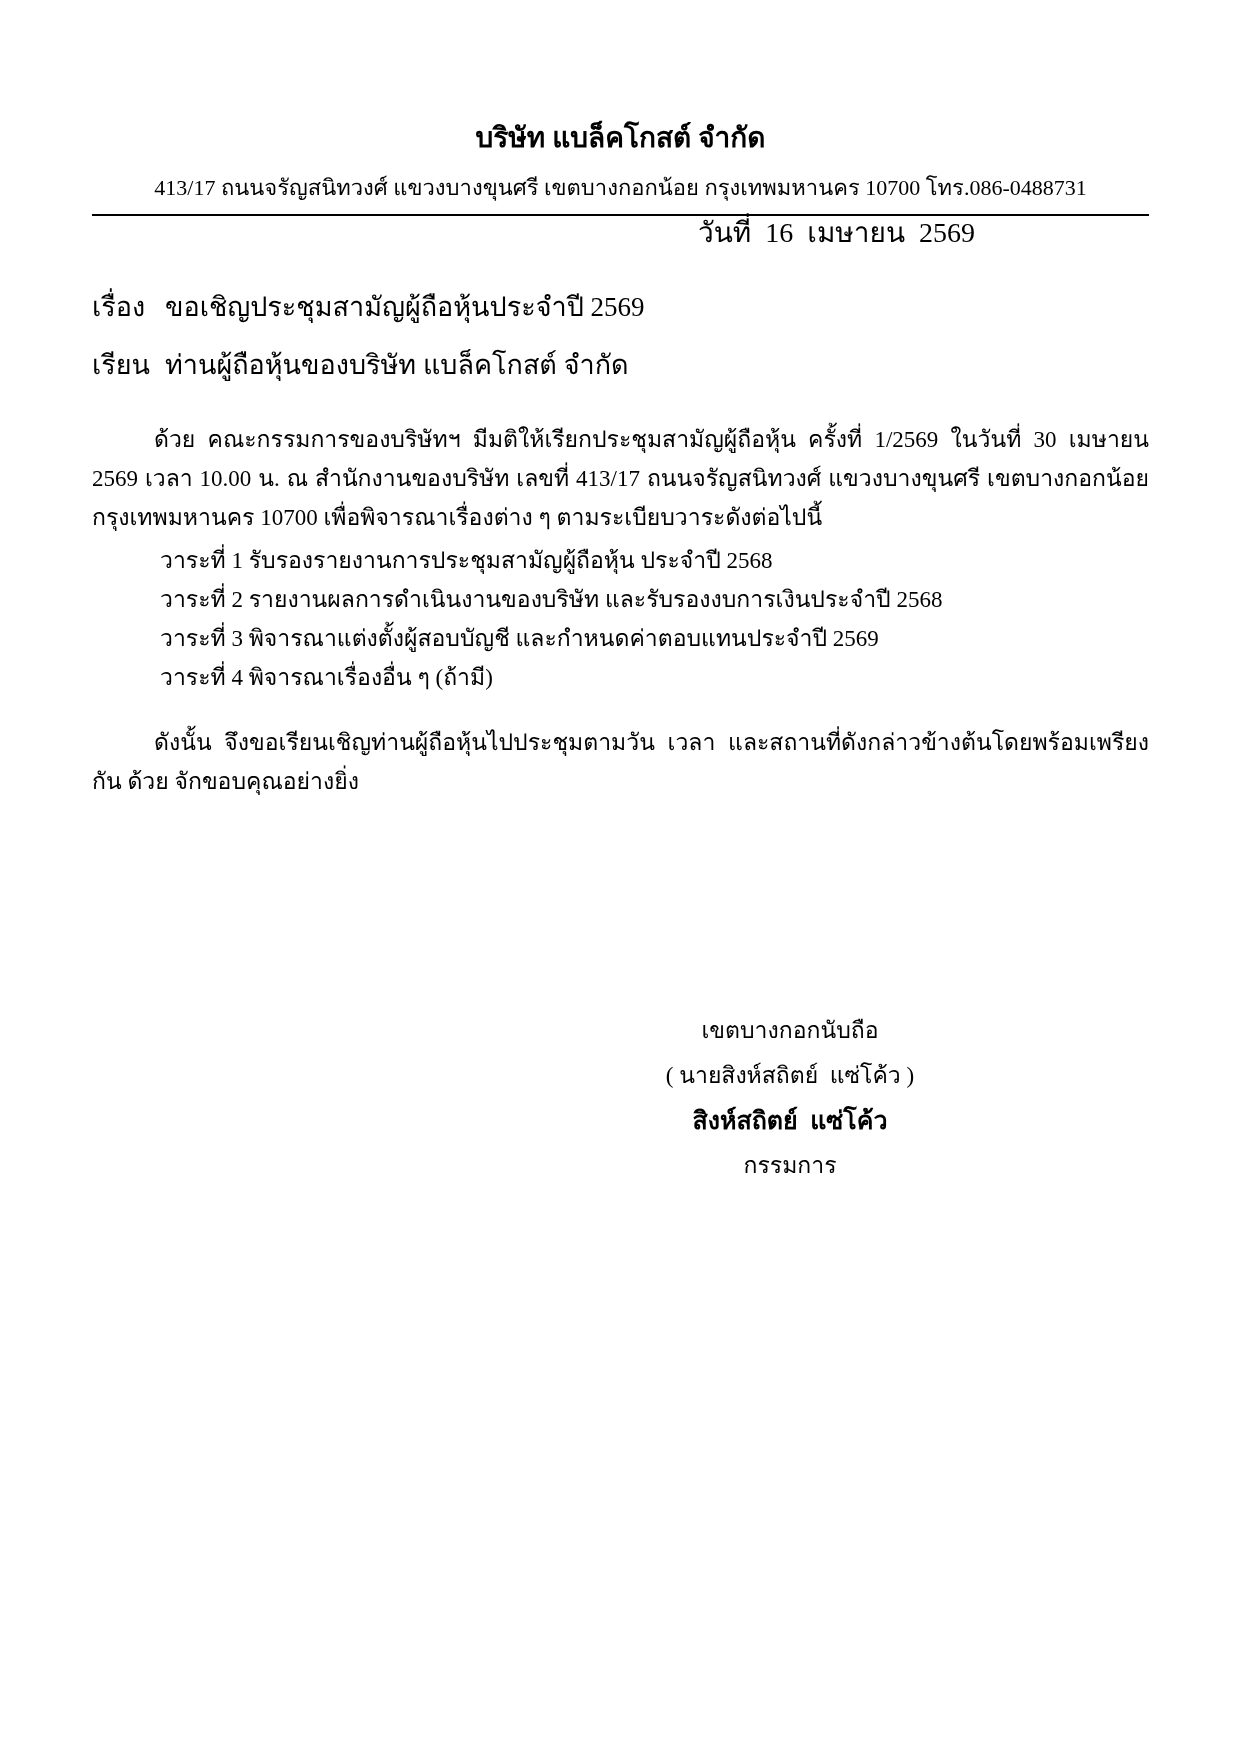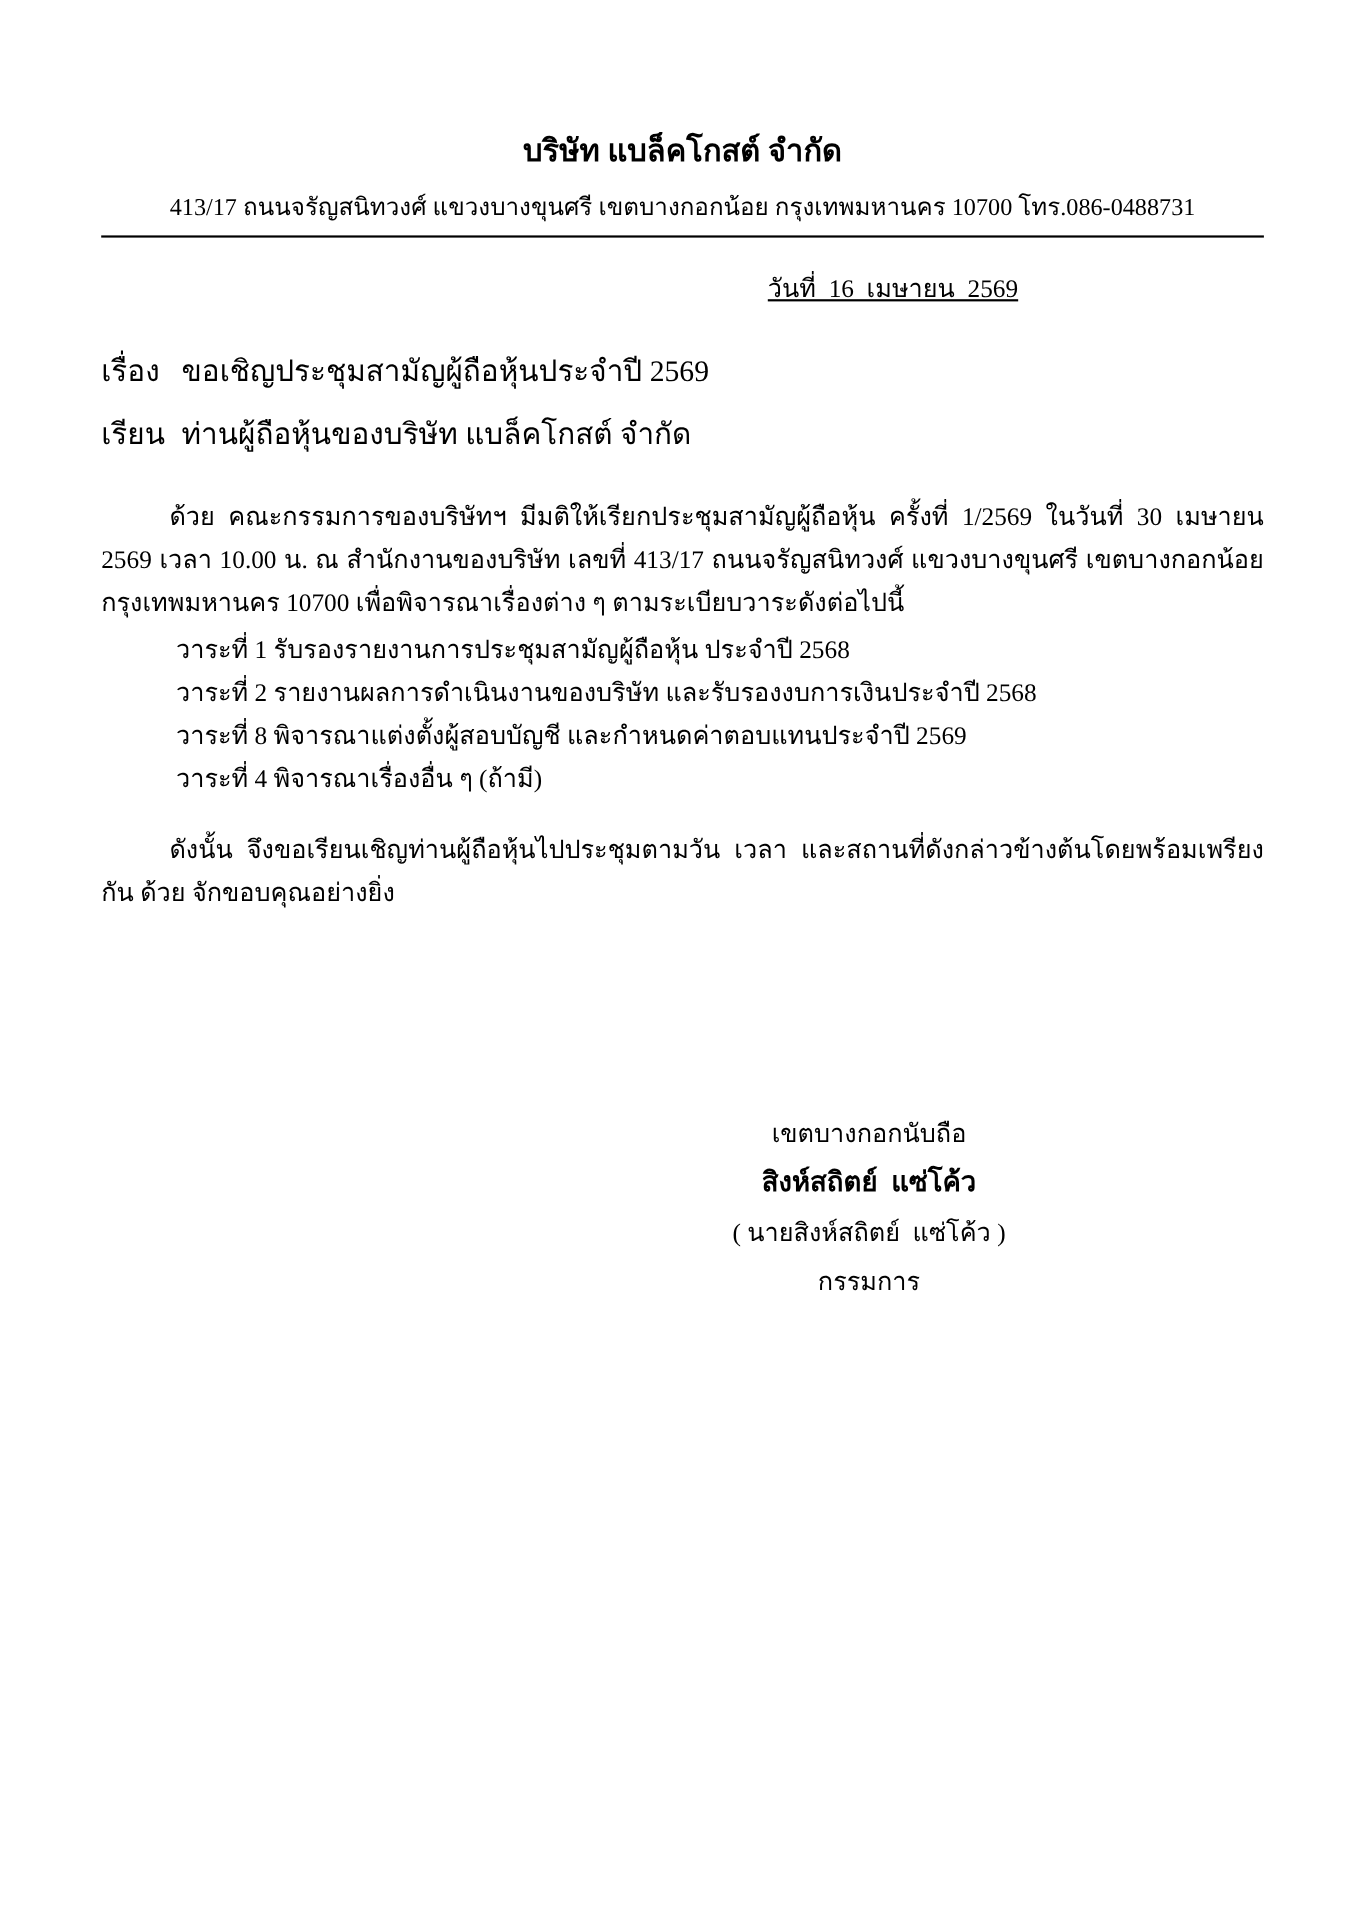--- a/index.html
+++ b/index.html
@@ -31,26 +31,24 @@
     text-align: center;
     font-size: 22px;
     line-height: 32px;
   }
   .rule {
     margin-top: 10px;
     border-top: 2px solid #000000;
     height: 0;
   }
   .date {
-    margin-top: 30px;
     padding-left: 606px;
-    font-size: 23px;
+    font-size: 28px;
     line-height: 34px;
     white-space: pre-wrap;
-    text-decoration: underline;
   }
   .row {
     display: flex;
     font-size: 27px;
     line-height: 34px;
     justify-content: space-between;
   }
   .row.subject   { margin-top: 40px; }
   .row.recipient { margin-top: 24px; }
   .row .label {
@@ -116,27 +114,27 @@
     <div class="row recipient">
       <span class="label">เรียน</span>
       <span class="value">ท่านผู้ถือหุ้นของบริษัท แบล็คโกสต์ จำกัด</span>
     </div>
 
     <p class="body-par">ด้วย คณะกรรมการของบริษัทฯ มีมติให้เรียกประชุมสามัญผู้ถือหุ้น ครั้งที่ 1/2569  ในวันที่ 30  เมษายน 2569 เวลา 10.00 น. ณ สำนักงานของบริษัท เลขที่ 413/17 ถนนจรัญสนิทวงศ์  แขวงบางขุนศรี  เขตบางกอกน้อย กรุงเทพมหานคร 10700   เพื่อพิจารณาเรื่องต่าง ๆ ตามระเบียบวาระดังต่อไปนี้</p>
 
     <div class="agenda">
       <div class="agenda-item">วาระที่ 1  รับรองรายงานการประชุมสามัญผู้ถือหุ้น ประจำปี 2568</div>
       <div class="agenda-item">วาระที่ 2  รายงานผลการดำเนินงานของบริษัท และรับรองงบการเงินประจำปี 2568</div>
-      <div class="agenda-item">วาระที่ 8  พิจารณาแต่งตั้งผู้สอบบัญชี และกำหนดค่าตอบแทนประจำปี 2569</div>
+      <div class="agenda-item">วาระที่ 3  พิจารณาแต่งตั้งผู้สอบบัญชี และกำหนดค่าตอบแทนประจำปี 2569</div>
       <div class="agenda-item">วาระที่ 4  พิจารณาเรื่องอื่น ๆ (ถ้ามี)</div>
     </div>
 
     <p class="body-par closing">ดังนั้น จึงขอเรียนเชิญท่านผู้ถือหุ้นไปประชุมตามวัน เวลา และสถานที่ดังกล่าวข้างต้นโดยพร้อมเพรียงกัน ด้วย จักขอบคุณอย่างยิ่ง</p>
 
   </div>
 
   <div class="signature">
     <div class="sig-line">เขตบางกอกนับถือ</div>
+    <div class="sig-line">( นายสิงห์สถิตย์  แซ่โค้ว )</div>
     <div class="sig-line sig-name">สิงห์สถิตย์  แซ่โค้ว</div>
-    <div class="sig-line">( นายสิงห์สถิตย์  แซ่โค้ว )</div>
     <div class="sig-line">กรรมการ</div>
   </div>
 </div>
 
 </body></html>

